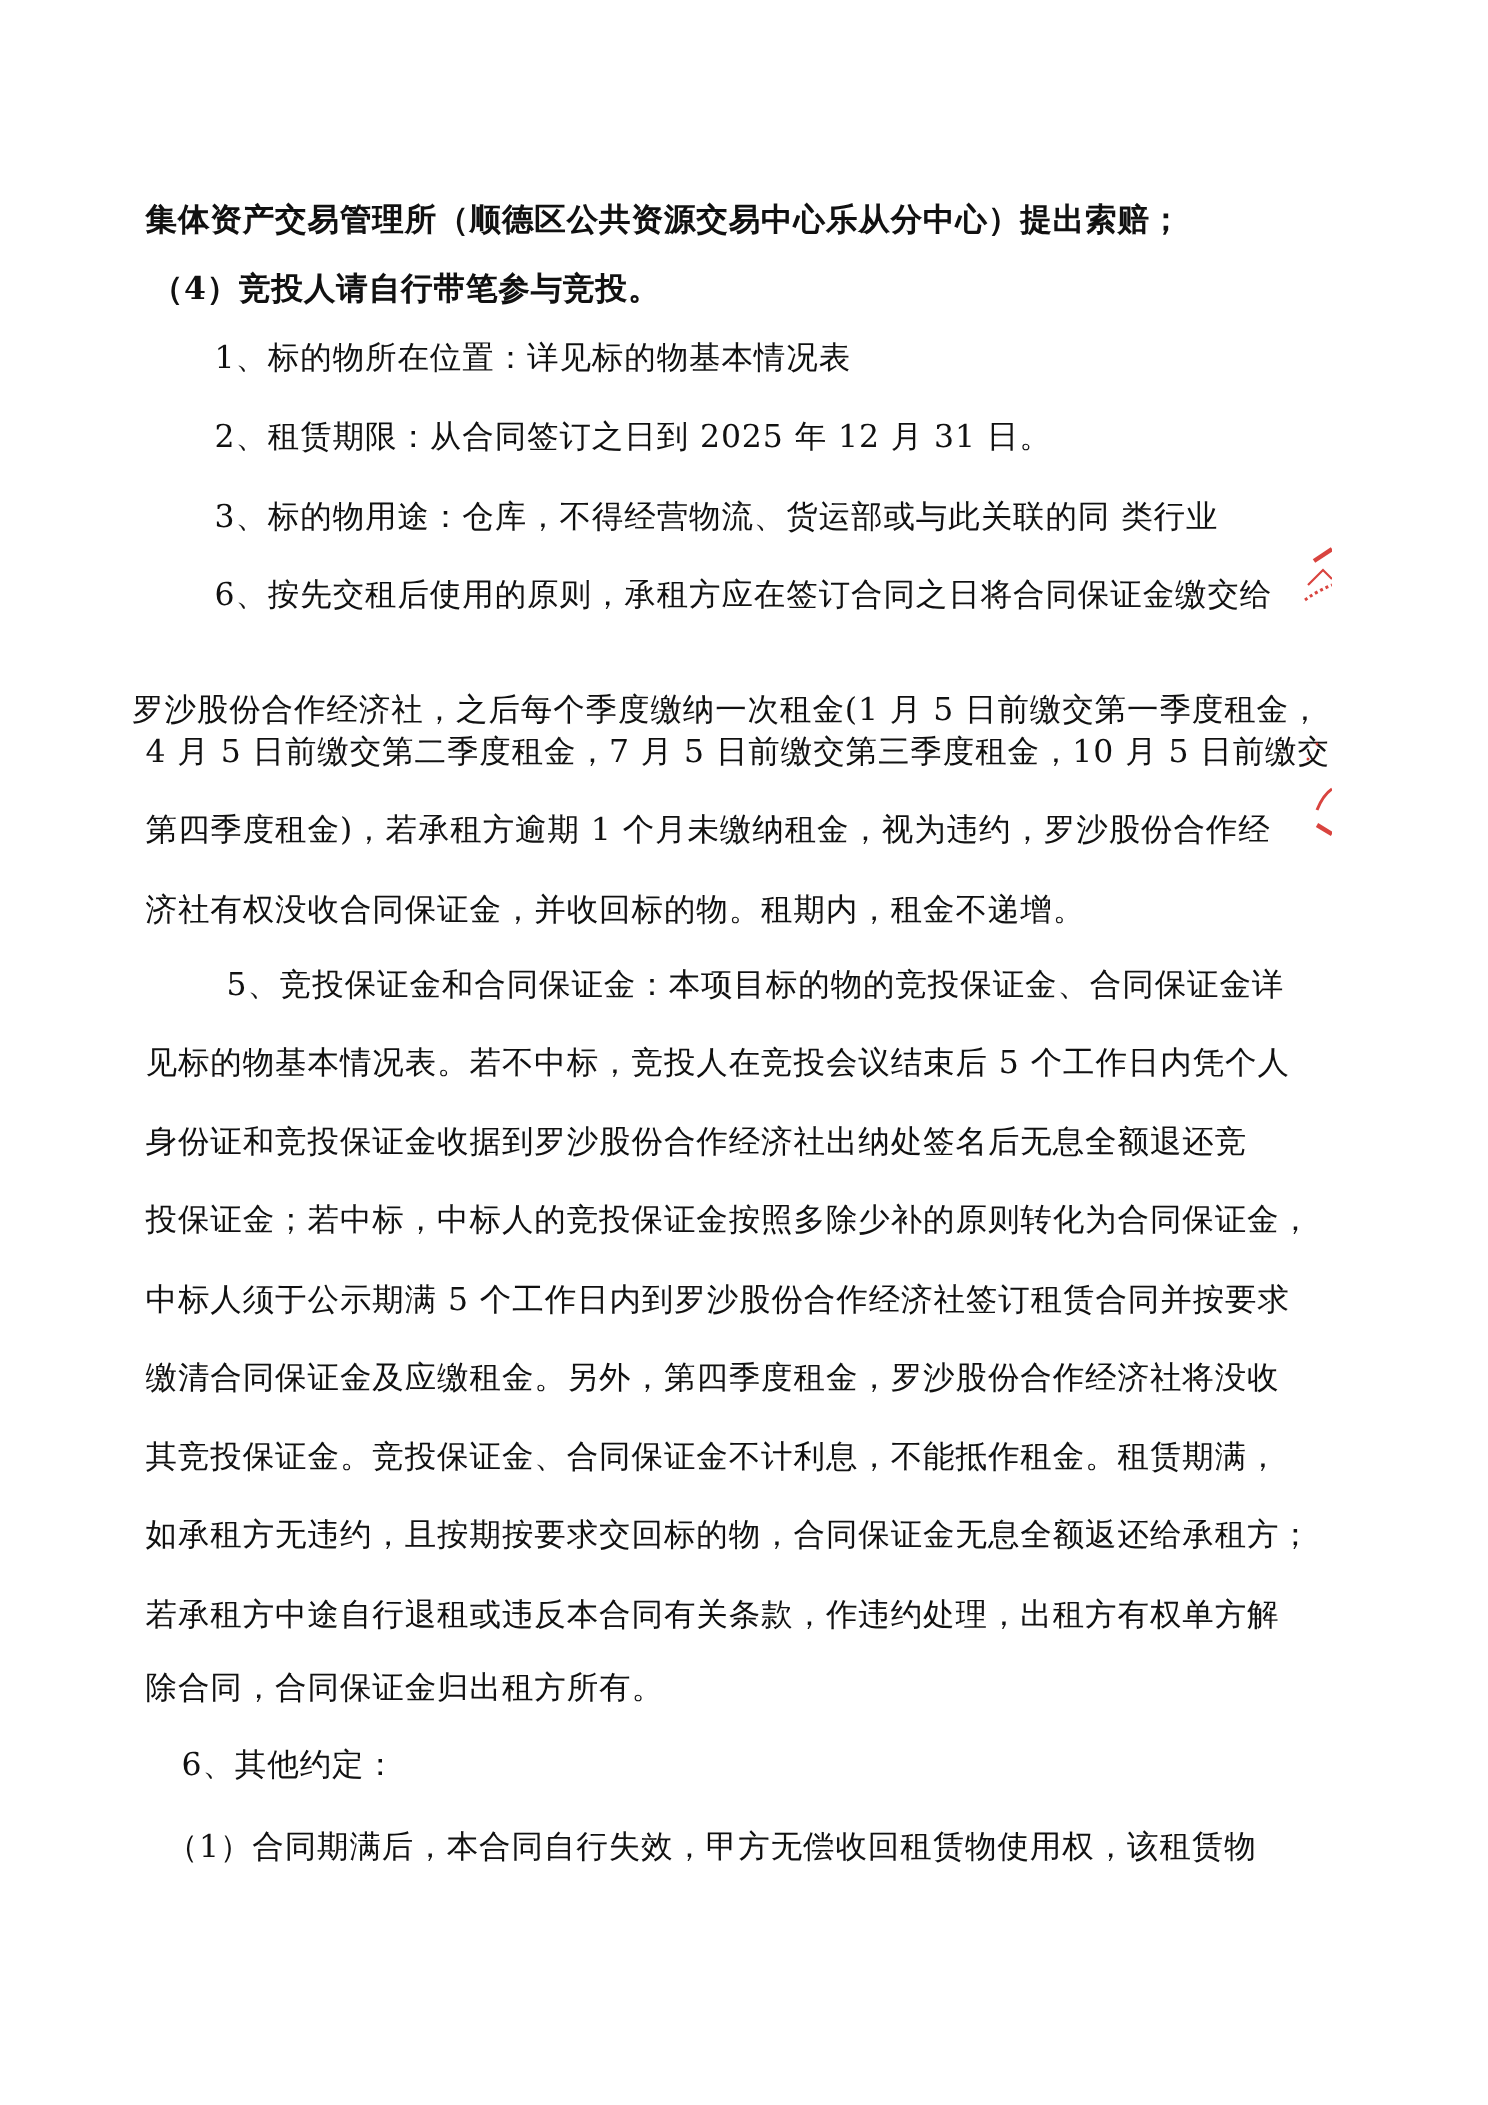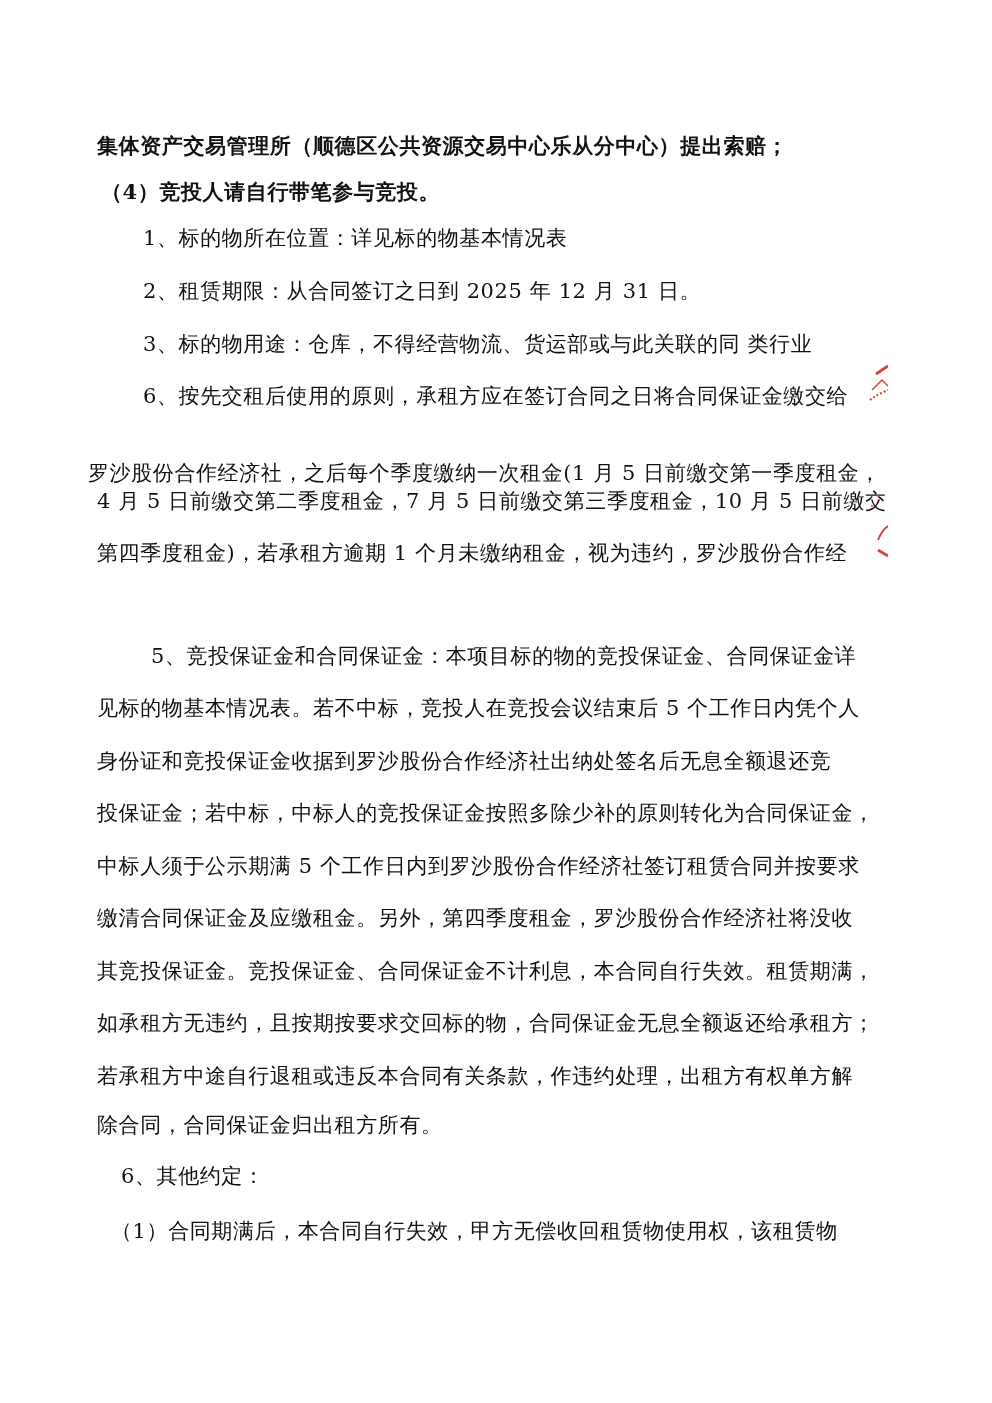--- a/index.html
+++ b/index.html
@@ -17,27 +17,28 @@
 <div class="page">
   <div class="line bold" style="left:97px;top:131px;">集体资产交易管理所（顺德区公共资源交易中心乐从分中心）提出索赔；</div>
   <div class="line bold" style="left:101px;top:177px;">（4）竞投人请自行带笔参与竞投。</div>
   <div class="line" style="left:143px;top:223px;">1、标的物所在位置：详见标的物基本情况表</div>
   <div class="line" style="left:143px;top:276px;">2、租赁期限：从合同签订之日到 2025 年 12 月 31 日。</div>
   <div class="line" style="left:143px;top:329px;">3、标的物用途：仓库，不得经营物流、货运部或与此关联的同 类行业</div>
   <div class="line" style="left:143px;top:381px;">6、按先交租后使用的原则，承租方应在签订合同之日将合同保证金缴交给</div>
   <div class="line" style="left:88px;top:434px;margin-top:24px;">罗沙股份合作经济社，之后每个季度缴纳一次租金(1 月 5 日前缴交第一季度租金，</div>
   <div class="line" style="left:97px;top:486px;">4 月 5 日前缴交第二季度租金，7 月 5 日前缴交第三季度租金，10 月 5 日前缴交</div>
   <div class="line" style="left:97px;top:538px;">第四季度租金)，若承租方逾期 1 个月未缴纳租金，视为违约，罗沙股份合作经</div>
+  <div class="line" style="left:97px;top:591px;">济社有权没收合同保证金，并收回标的物。租期内，租金不递增。</div>
   <div class="line" style="left:127px;top:641px;margin-left:24px;">5、竞投保证金和合同保证金：本项目标的物的竞投保证金、合同保证金详</div>
   <div class="line" style="left:97px;top:693px;">见标的物基本情况表。若不中标，竞投人在竞投会议结束后 5 个工作日内凭个人</div>
   <div class="line" style="left:97px;top:746px;">身份证和竞投保证金收据到罗沙股份合作经济社出纳处签名后无息全额退还竞</div>
   <div class="line" style="left:97px;top:798px;font-family:Liberation Serif, serif;">投保证金；若中标，中标人的竞投保证金按照多除少补的原则转化为合同保证金，</div>
   <div class="line" style="left:97px;top:851px;">中标人须于公示期满 5 个工作日内到罗沙股份合作经济社签订租赁合同并按要求</div>
   <div class="line" style="left:97px;top:903px;">缴清合同保证金及应缴租金。另外，第四季度租金，罗沙股份合作经济社将没收</div>
-  <div class="line" style="left:97px;top:956px;">其竞投保证金。竞投保证金、合同保证金不计利息，本合同自行失效。租赁期满，</div>
+  <div class="line" style="left:97px;top:956px;">其竞投保证金。竞投保证金、合同保证金不计利息，不能抵作租金。租赁期满，</div>
   <div class="line" style="left:97px;top:1008px;">如承租方无违约，且按期按要求交回标的物，合同保证金无息全额返还给承租方；</div>
   <div class="line" style="left:97px;top:1061px;">若承租方中途自行退租或违反本合同有关条款，作违约处理，出租方有权单方解</div>
   <div class="line" style="left:97px;top:1110px;">除合同，合同保证金归出租方所有。</div>
   <div class="line" style="left:121px;top:1161px;">6、其他约定：</div>
   <div class="line" style="left:111px;top:1216px;">（1）合同期满后，本合同自行失效，甲方无偿收回租赁物使用权，该租赁物</div>
 
   <div class="seal" style="top:360px;height:80px;">
     <svg width="40" height="80" viewBox="0 0 40 80">
       <path d="M28 14 L40 6" stroke="#d9443f" stroke-width="3" fill="none"></path>
       <path d="M24 30 L34 20 L40 26" stroke="#d9443f" stroke-width="1.5" fill="none"></path>

